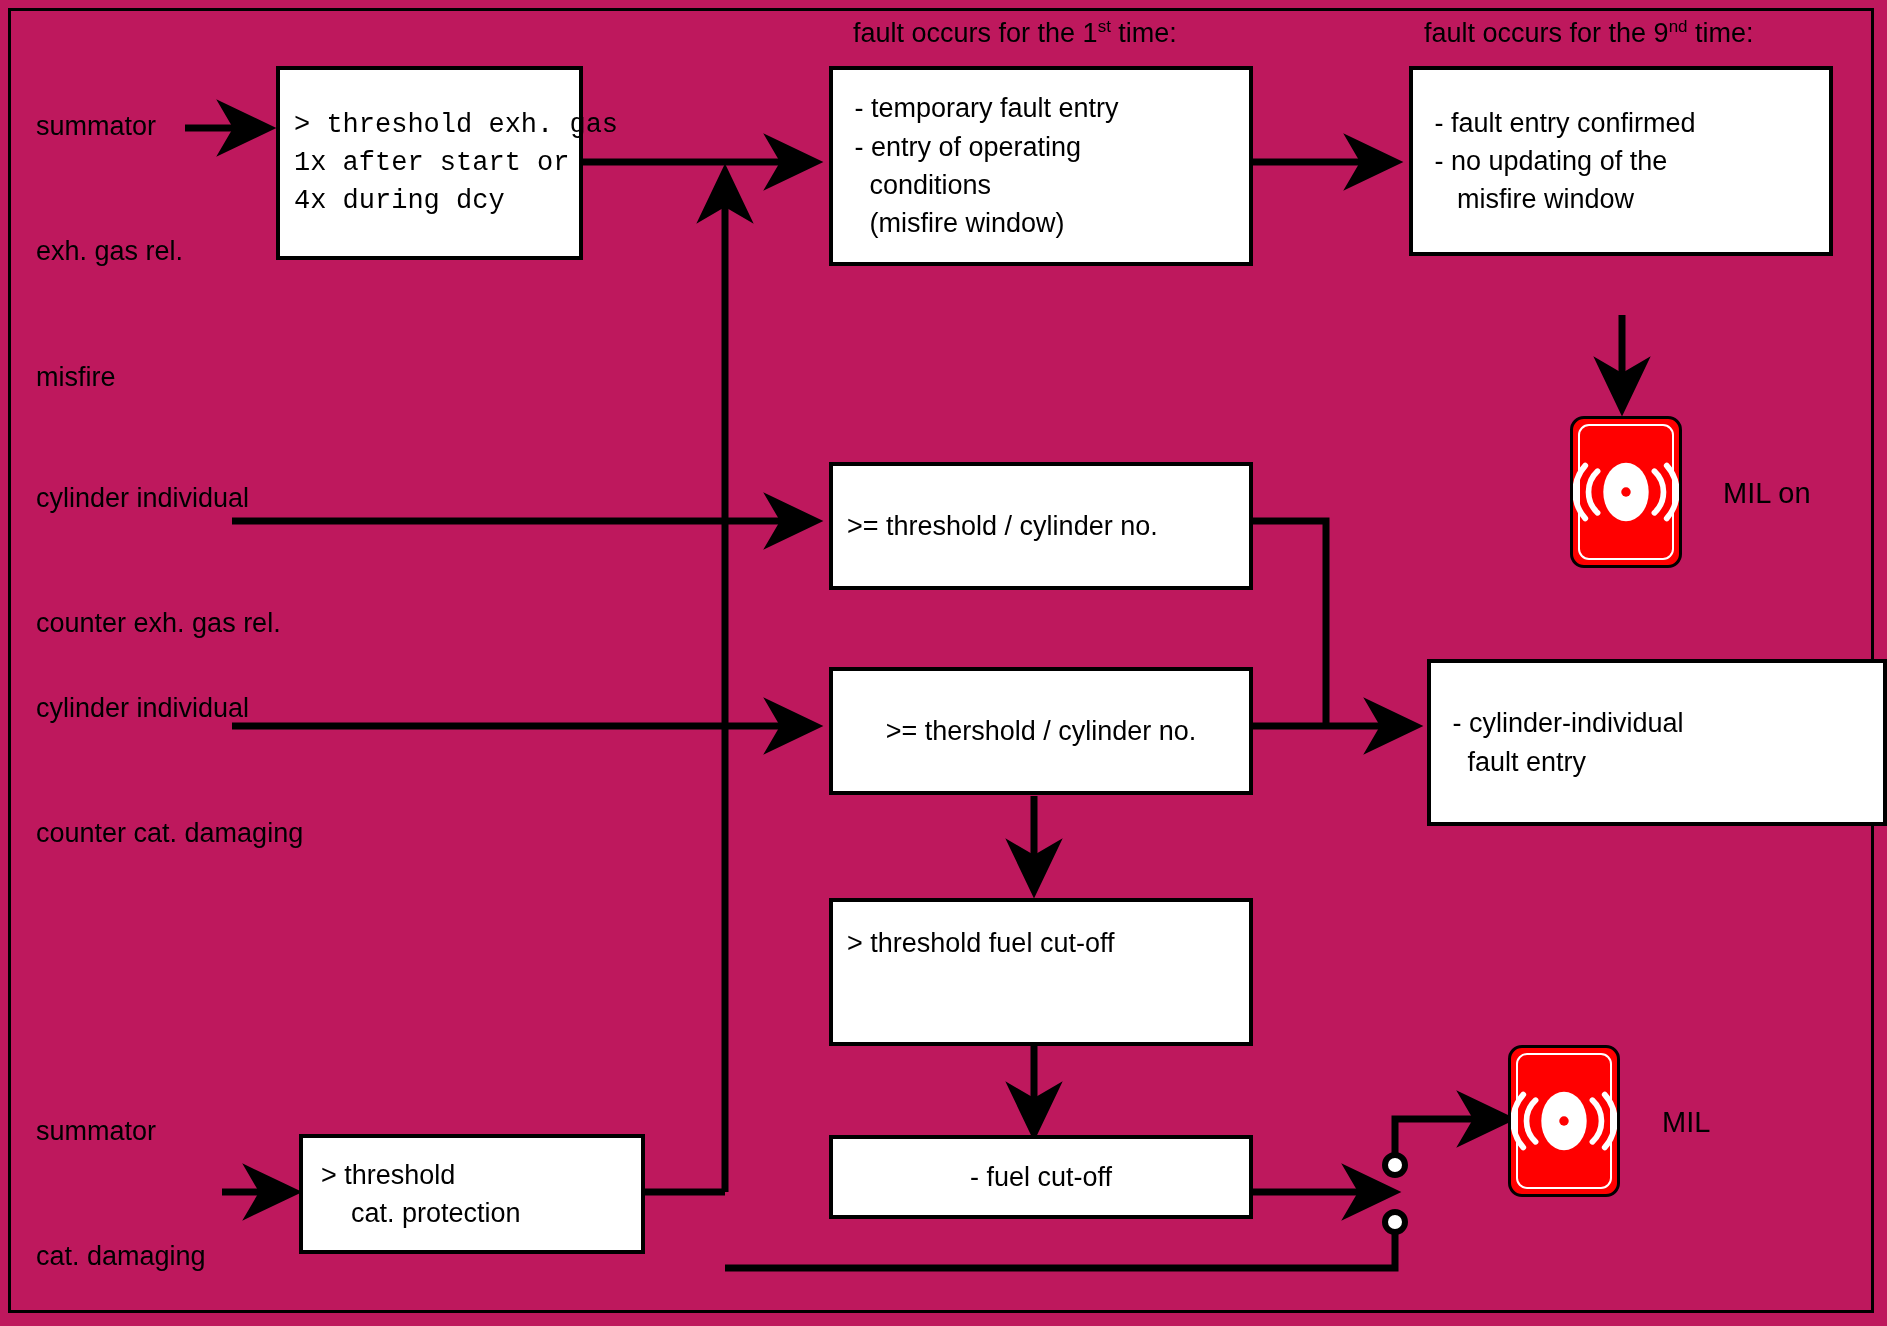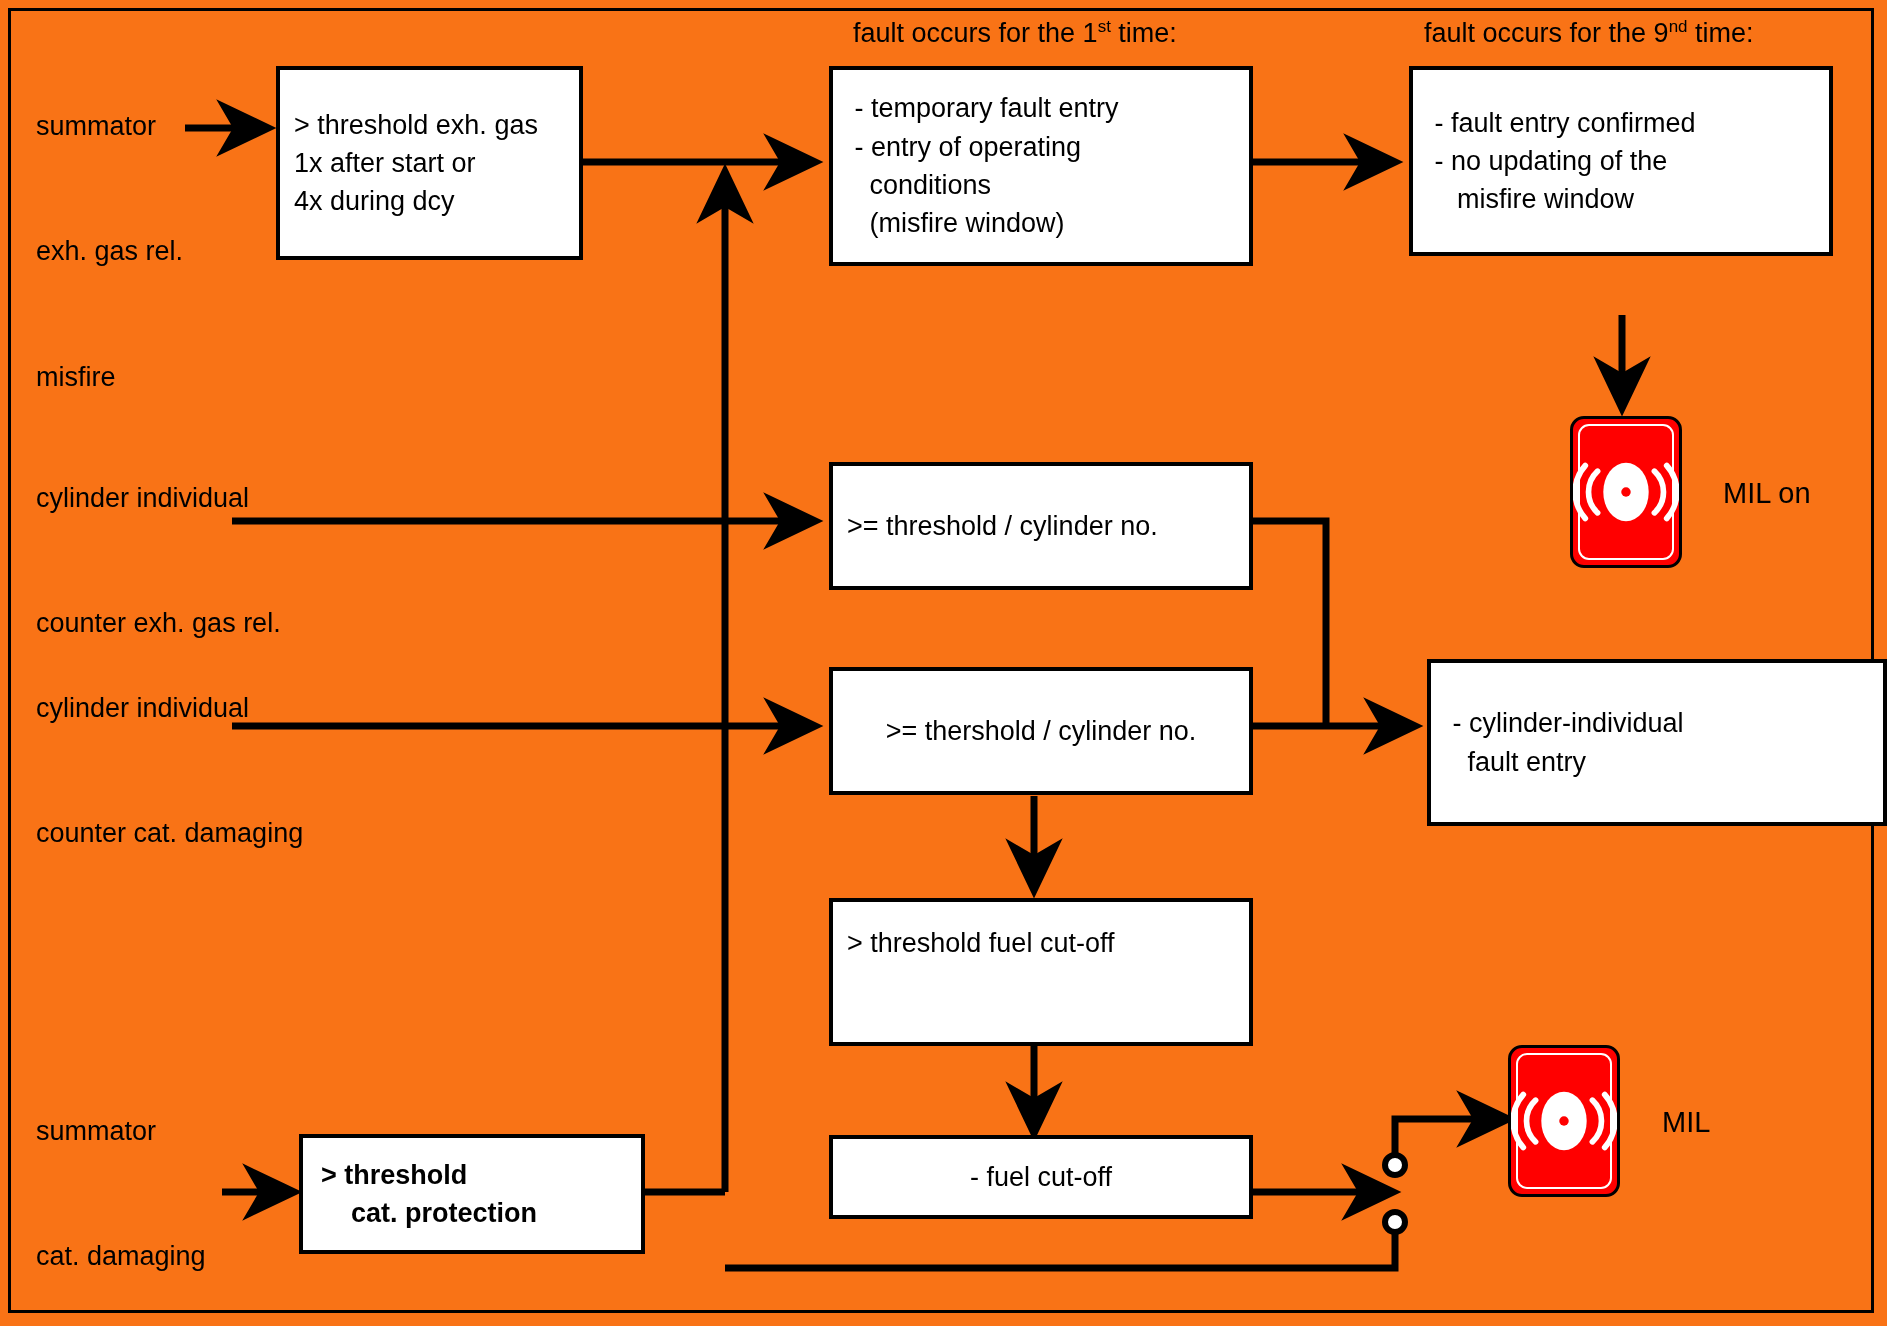--- a/index.html
+++ b/index.html
@@ -4,21 +4,21 @@
 <style>
   html, body {
     margin: 0;
     padding: 0;
     background: #ffffff;
   }
   #canvas {
     position: relative;
     width: 1887px;
     height: 1326px;
-    background: #f97316;
+    background: #be185d;
     font-family: "Liberation Sans", sans-serif;
     overflow: hidden;
   }
   #frame {
     position: absolute;
     left: 8px;
     top: 8px;
     width: 1866px;
     height: 1305px;
     border: 3px solid #000000;
@@ -166,21 +166,21 @@
     <div class="line">counter cat. damaging</div>
   </div>
 
   <div class="lbl" style="left:36px; top:1027px;">
     <div class="line">summator</div>
     <div class="line">cat. damaging</div>
     
     
   </div>
 
-  <div class="node" style="left:276px; top:66px; width:307px; height:194px; padding:0 14px;">
+  <div class="node" style="left:276px; top:66px; width:307px; height:194px; padding:0 14px;font-family:Liberation Mono, monospace;">
     <div class="line">&gt; threshold exh. gas</div>
     <div class="line">1x after start or</div>
     <div class="line">4x during dcy</div>
   </div>
 
   <div class="node" style="left:829px; top:66px; width:424px; height:200px; padding:0 14px;">
     <div class="line"> - temporary fault entry</div>
     <div class="line"> - entry of operating</div>
     <div class="line">   conditions</div>
     <div class="line">   (misfire window)</div>
@@ -206,21 +206,21 @@
   </div>
 
   <div class="node" style="left:829px; top:898px; width:424px; height:148px; padding:0 14px; justify-content:flex-start; padding-top:22px;">
     <div class="line">&gt; threshold fuel cut-off</div>
   </div>
 
   <div class="node" style="left:829px; top:1135px; width:424px; height:84px; padding:0 14px; align-items:center;">
     <div class="line">- fuel cut-off</div>
   </div>
 
-  <div class="node" style="left:299px; top:1134px; width:346px; height:120px; padding:0 18px;font-weight:bold;">
+  <div class="node" style="left:299px; top:1134px; width:346px; height:120px; padding:0 18px;">
     <div class="line">&gt; threshold</div>
     <div class="line">    cat. protection</div>
   </div>
 
   <div class="mil" style="left:1570px; top:416px; width:112px; height:152px;">
     <div class="mil-inner"></div>
     <svg viewBox="0 0 112 152">
       <ellipse cx="56" cy="76" rx="24" ry="31" fill="#fff"></ellipse>
       <circle cx="56" cy="76" r="5" fill="#ff0000"></circle>
       <g stroke="#fff" stroke-width="6" fill="none" stroke-linecap="round">

